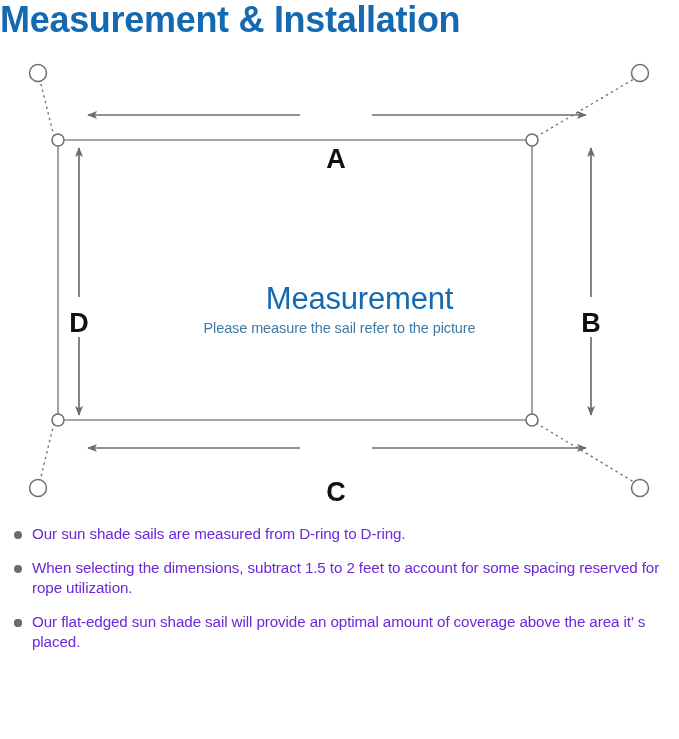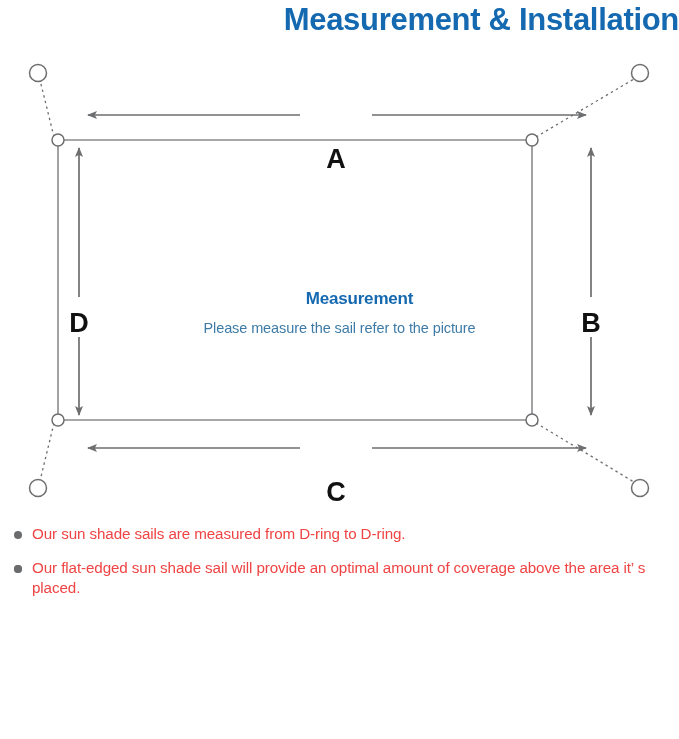--- a/index.html
+++ b/index.html
@@ -15,23 +15,23 @@
     position: relative;
     overflow: hidden;
   }
 
   
   .title {
     position: absolute;
     top: 0px;
     left: 0;
     width: 679px;
-    text-align: right;
+    text-align: left;
     font-family: "Liberation Sans", sans-serif;
-    font-size: 31px;
+    font-size: 36px;
     font-weight: bold;
     letter-spacing: -0.3px;
     color: #1569b0;
     line-height: 40px;
     white-space: nowrap;
   }
 
   
   .diagram {
     position: absolute;
@@ -47,22 +47,22 @@
   
   .center-block {
     position: absolute;
     top: 238px;
     left: 0;
     width: 679px;
     text-align: center;
     pointer-events: none;
   }
   .center-title {
-    font-size: 17px;
-    font-weight: bold;
+    font-size: 31px;
+    font-weight: normal;
     color: #1569b0;
     line-height: 32px;
     letter-spacing: -0.2px;
     margin-left: 40px;
   }
   .center-sub {
     font-size: 14.5px;
     font-weight: normal;
     color: #3d7ba6;
     line-height: 26px;
@@ -90,21 +90,21 @@
     left: 8px;
     top: 524px;
     width: 665px;
   }
   .note-item {
     position: relative;
     padding-left: 24px;
     margin-bottom: 13px;
     font-size: 15.2px;
     line-height: 20.5px;
-    color: #ef4444;
+    color: #6d28d9;
     letter-spacing: -0.1px;
   }
   .note-item:last-child { margin-bottom: 0; }
   .note-bullet {
     position: absolute;
     left: 6px;
     top: 7px;
     width: 8px;
     height: 8px;
     border-radius: 50%;
@@ -176,18 +176,22 @@
   <div class="dim-letter dim-D">D</div>
 </div>
 
 <div class="notes">
   <div class="note-item">
     <span class="note-bullet"></span>
     <span>Our sun shade sails are measured from D-ring to D-ring.</span>
   </div>
   <div class="note-item">
     <span class="note-bullet"></span>
+    <span>When selecting the dimensions, subtract 1.5 to 2 feet to account for some spacing reserved for rope utilization.</span>
+  </div>
+  <div class="note-item">
+    <span class="note-bullet"></span>
   </div>
   <div class="note-item">
     <span class="note-bullet"></span>
     <span>Our flat-edged sun shade sail will provide an optimal amount of coverage above the area it’ s placed.</span>
   </div>
 </div>
 
 </body></html>

